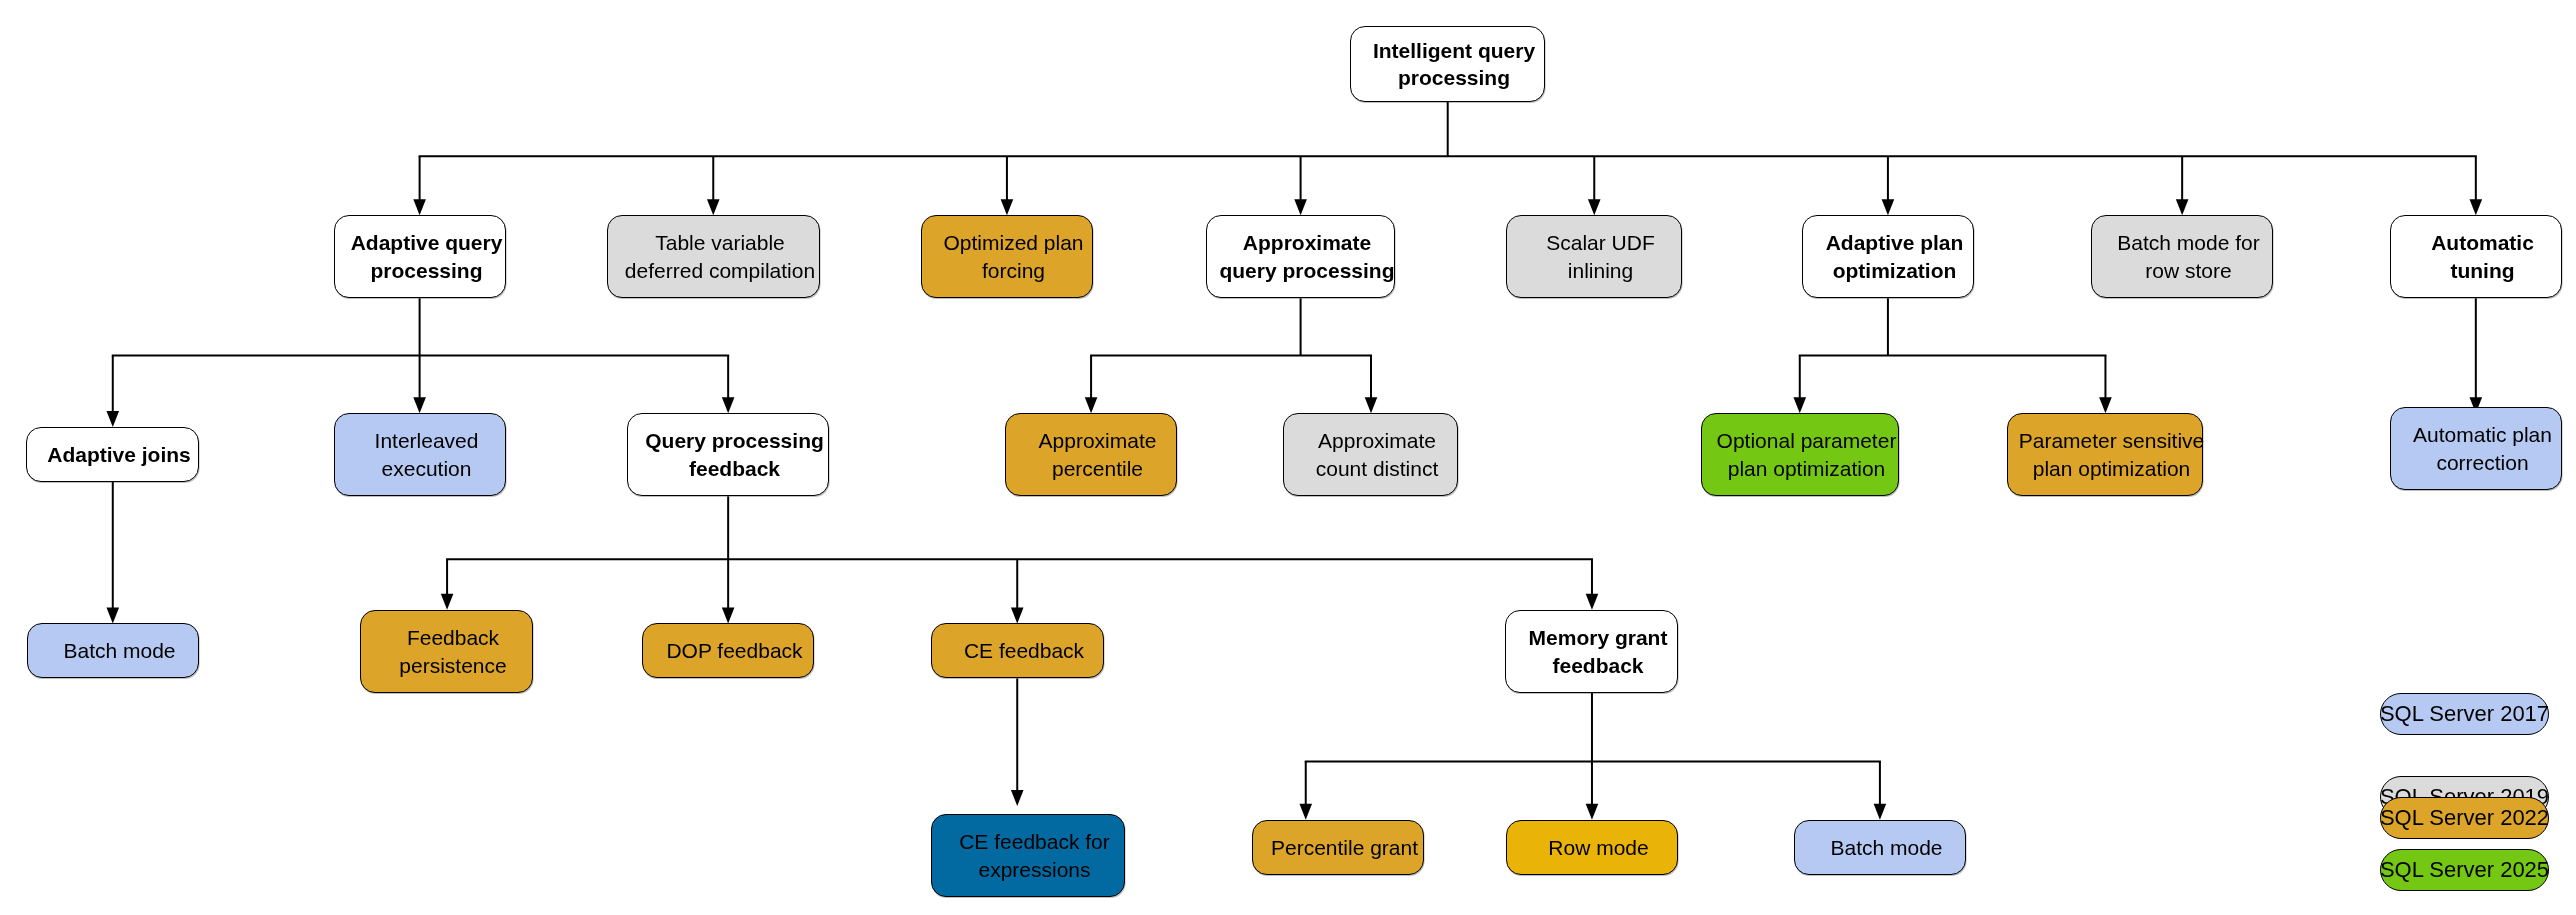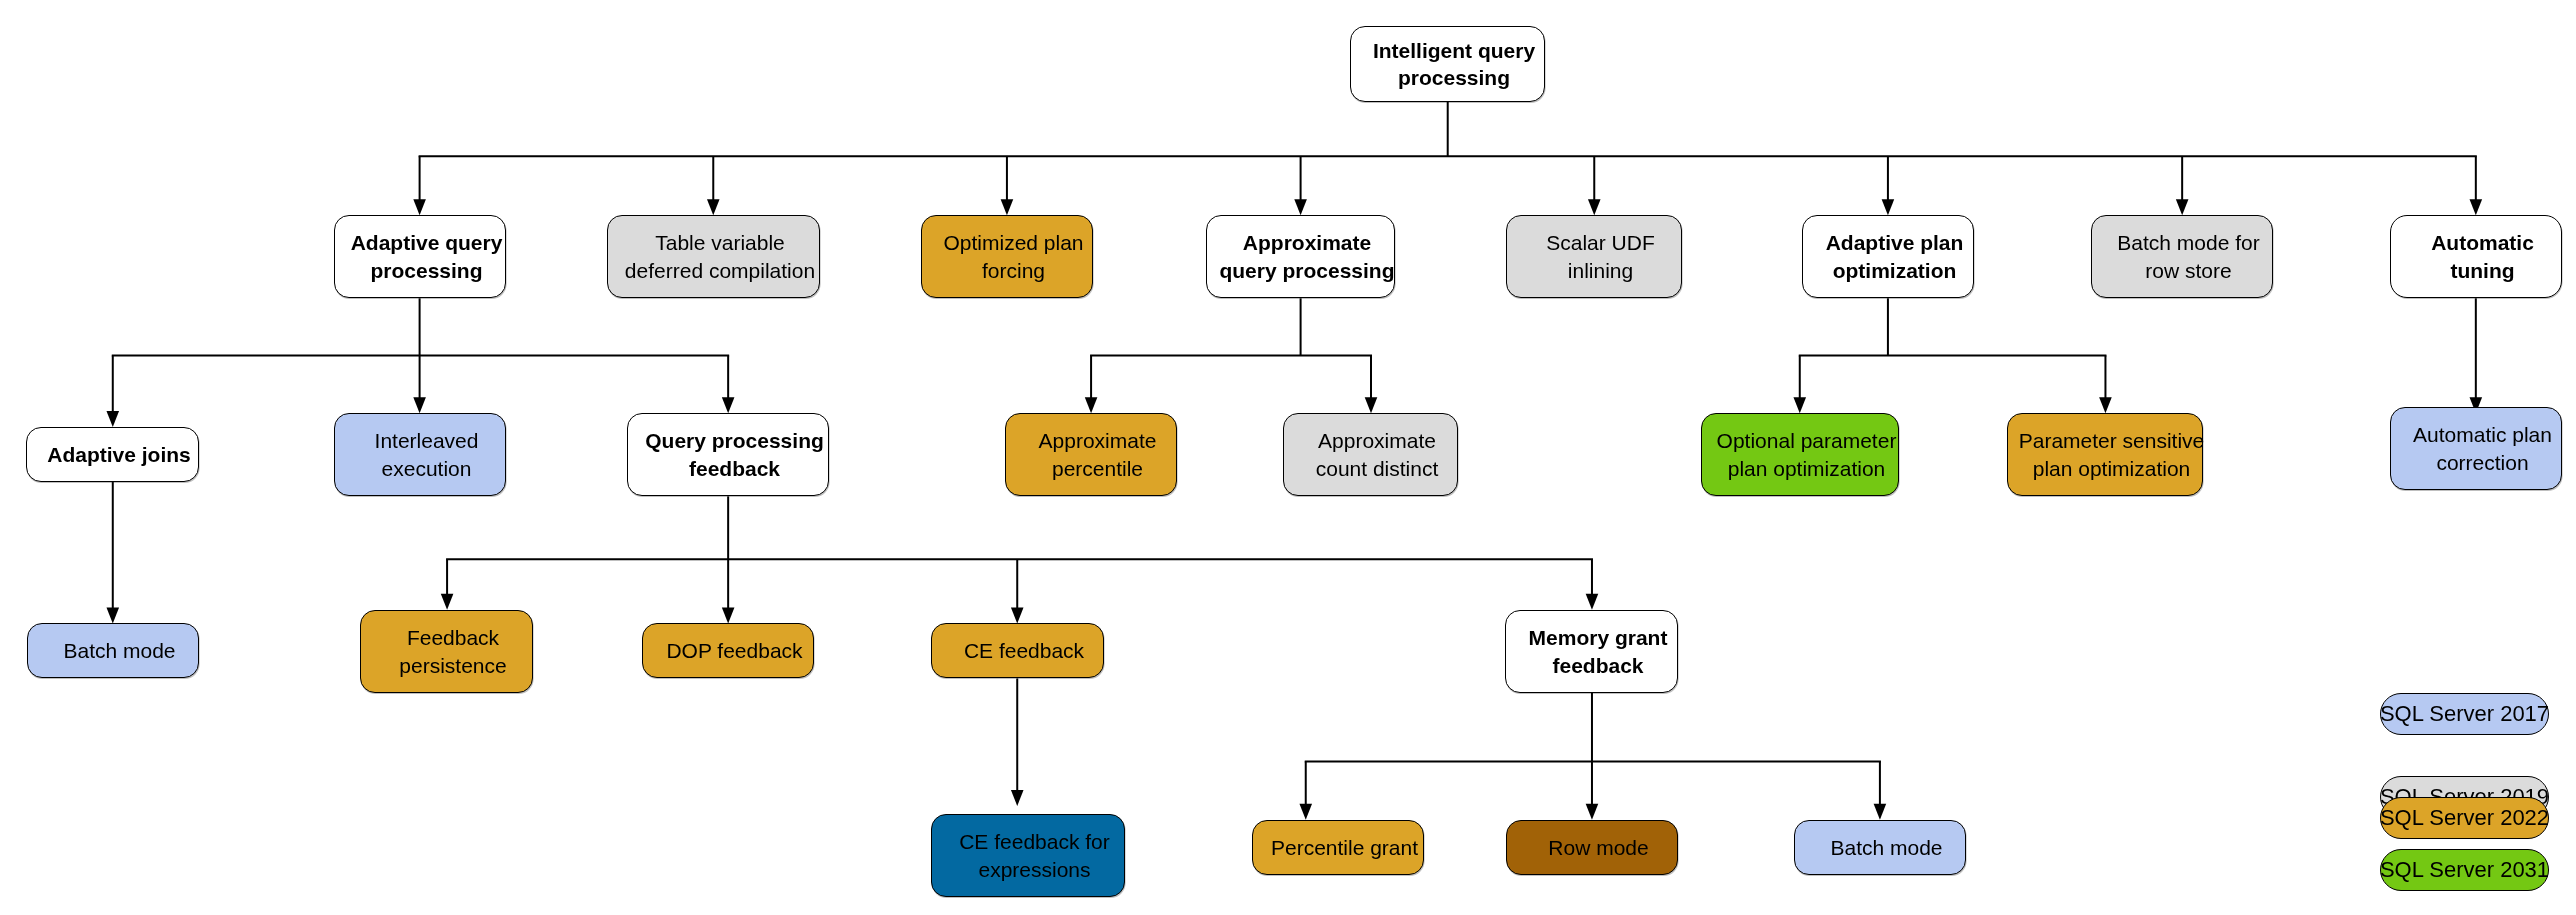--- a/index.html
+++ b/index.html
@@ -144,21 +144,21 @@
         <span>inlining</span>
       </div>
       <div class="node bold" style="left: 1802px; top: 215px; width: 172px; height: 83px; background: rgb(255, 255, 255);">
         <span>Adaptive plan</span>
         <span>optimization</span>
       </div>
       <div class="node" style="left: 2091px; top: 215px; width: 182px; height: 83px; background: rgb(219, 219, 219);">
         <span>Batch mode for</span>
         <span>row store</span>
       </div>
-      <div class="node bold" style="left: 2390px; top: 215px; width: 172px; height: 83px; background: rgb(255, 255, 255); border-radius: 17px;">
+      <div class="node bold" style="left: 2390px; top: 215px; width: 172px; height: 83px; background: rgb(255, 255, 255);">
         <span>Automatic</span>
         <span>tuning</span>
       </div>
       <div class="node bold" style="left: 26px; top: 427px; width: 173px; height: 55px; background: rgb(255, 255, 255);">
         <span>Adaptive joins</span>
       </div>
       <div class="node" style="left: 334px; top: 413px; width: 172px; height: 83px; background: rgb(182, 201, 242);">
         <span>Interleaved</span>
         <span>execution</span>
       </div>
@@ -203,35 +203,35 @@
         <span>Memory grant</span>
         <span>feedback</span>
       </div>
       <div class="node" style="left: 931px; top: 806px; width: 194px; height: 83px; background: #0369a1; margin-top: 8px;">
         <span>CE feedback for</span>
         <span>expressions</span>
       </div>
       <div class="node" style="left: 1220px; top: 820px; width: 172px; height: 55px; background: rgb(220, 164, 40); margin-left: 32px;">
         <span>Percentile grant</span>
       </div>
-      <div class="node" style="left: 1506px; top: 820px; width: 172px; height: 55px; background: #a16207;">
+      <div class="node" style="left: 1506px; top: 820px; width: 172px; height: 55px; background: #eab308;">
         <span>Row mode</span>
       </div>
       <div class="node" style="left: 1794px; top: 820px; width: 172px; height: 55px; background: rgb(182, 201, 242);">
         <span>Batch mode</span>
       </div>
     </div>
   <div id="legend">
       <div class="legend-pill" style="left: 2380px; top: 693px; width: 169px; height: 42px; background: rgb(182, 201, 242);">
         <span>SQL Server 2017</span>
       </div>
       <div class="legend-pill" style="left: 2380px; top: 776px; width: 169px; height: 42px; background: rgb(219, 219, 219);">
         <span>SQL Server 2019</span>
       </div>
       <div class="legend-pill" style="left: 2380px; top: 797px; width: 169px; height: 42px; background: rgb(220, 164, 40);">
         <span>SQL Server 2022</span>
       </div>
       <div class="legend-pill" style="left: 2380px; top: 849px; width: 169px; height: 42px; background: rgb(116, 200, 19);">
-        <span>SQL Server 2031</span>
+        <span>SQL Server 2025</span>
       </div>
     </div>
 </div>
 
 
 </body></html>

